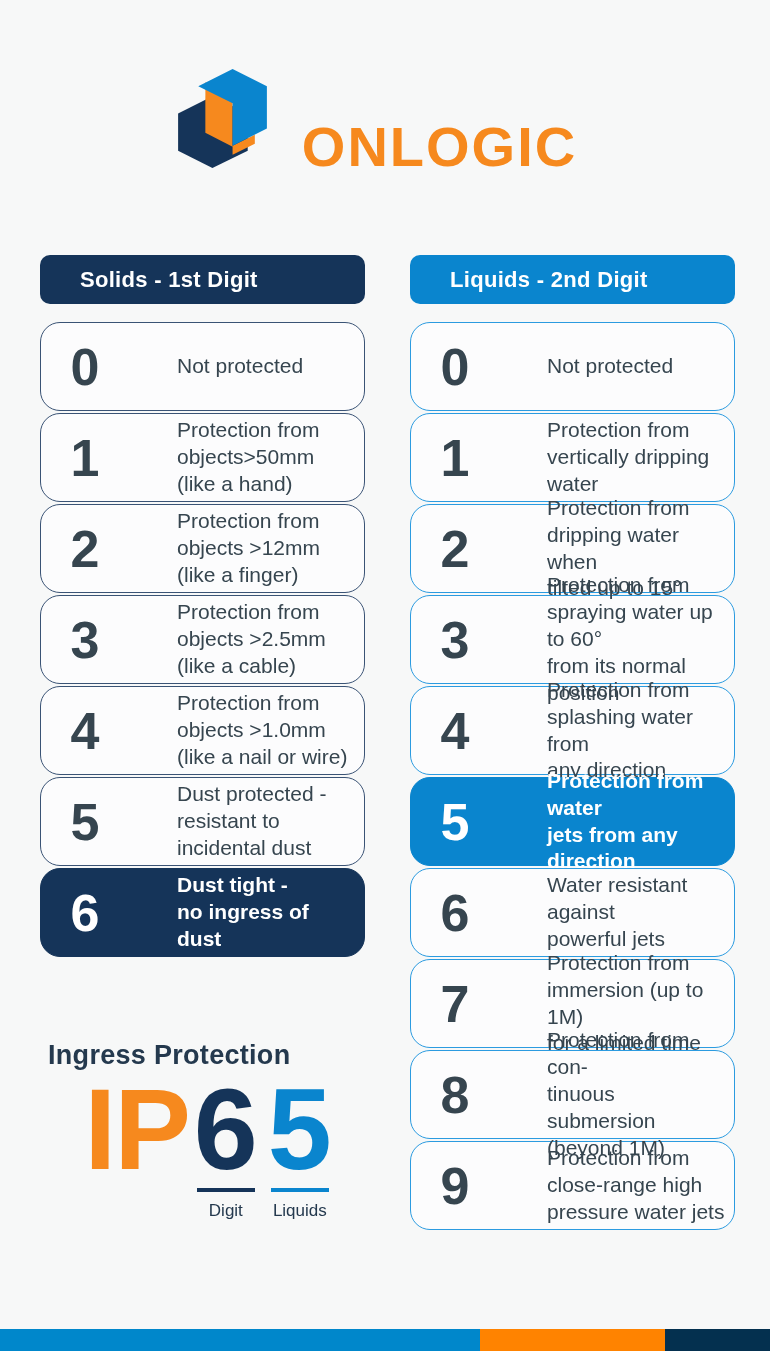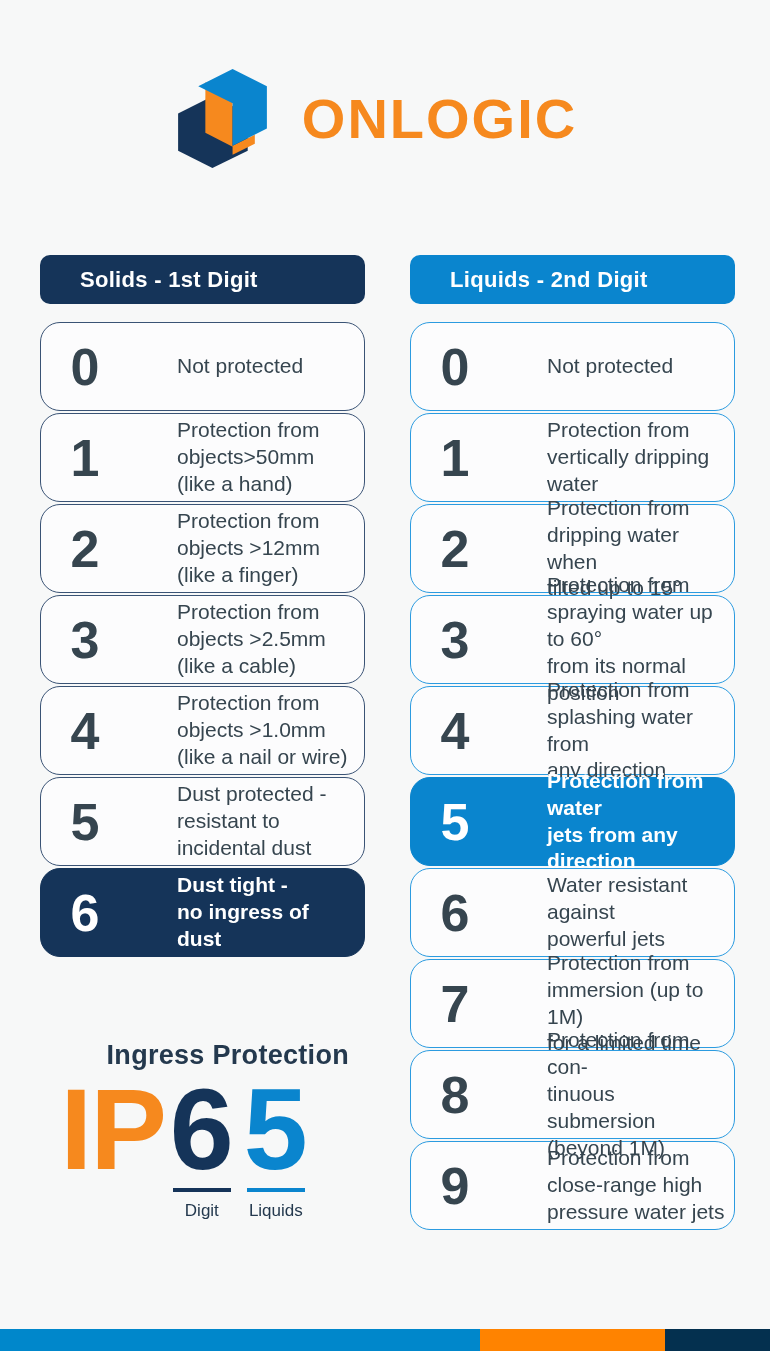--- a/index.html
+++ b/index.html
@@ -18,21 +18,21 @@
   }
   *{margin:0;padding:0;box-sizing:border-box;}
   body{background:#e8e8e8;font-family:"Liberation Sans",sans-serif;}
   .canvas{
     position:relative;width:770px;height:1351px;background:var(--bg);
     overflow:hidden;margin:0 auto;
   }
 
   
   .logo{position:absolute;top:62px;left:0;width:752px;display:flex;
-    justify-content:center;align-items:center;gap:31px;}
+    justify-content:center;align-items:flex-end;gap:31px;}
   .cube{width:96px;height:113px;display:block;}
   .wordmark{font-size:56px;font-weight:700;color:var(--orange);letter-spacing:2px;line-height:1;}
 
   
   .col{position:absolute;top:255px;width:325px;}
   .col.solids{left:40px;}
   .col.liquids{left:410px;}
 
   .pill{height:49px;border-radius:10px;display:flex;align-items:center;
     padding-left:40px;color:#fff;font-size:22px;font-weight:700;letter-spacing:.3px;}
@@ -55,21 +55,21 @@
     font-size:21px;line-height:1.28;color:var(--slate);
     white-space:pre-line;padding-right:8px;margin-left:48px;
   }
   .card.hl-navy{background:var(--navy);border-color:var(--navy);}
   .card.hl-blue{background:var(--blue);border-color:var(--blue);}
   .card.hl-navy .num,.card.hl-blue .num,
   .card.hl-navy .desc,.card.hl-blue .desc{color:#fff;}
   .card.hl-navy .desc,.card.hl-blue .desc{font-weight:700;}
 
   
-  .ip-block{position:absolute;left:24px;top:1040px;width:325px;text-align:right;}
+  .ip-block{position:absolute;left:48px;top:1040px;width:325px;text-align:left;}
   .ip-title{font-size:27px;font-weight:700;color:var(--ink);letter-spacing:.3px;}
   .ip-row{display:flex;justify-content:center;align-items:flex-start;margin-top:10px;}
   .ip-prefix{font-size:115px;font-weight:800;color:var(--orange);line-height:.85;letter-spacing:-2px;margin-right:0;}
   .digit-col{display:flex;flex-direction:column;align-items:center;margin:0 5px;}
   .big-digit{font-size:115px;font-weight:800;line-height:.85;}
   .big-digit.navy{color:var(--navy);}
   .big-digit.blue{color:var(--blue);}
   .u-line{width:58px;height:4px;margin-top:9px;}
   .u-line.navy{background:var(--navy);}
   .u-line.blue{background:var(--blue);}

